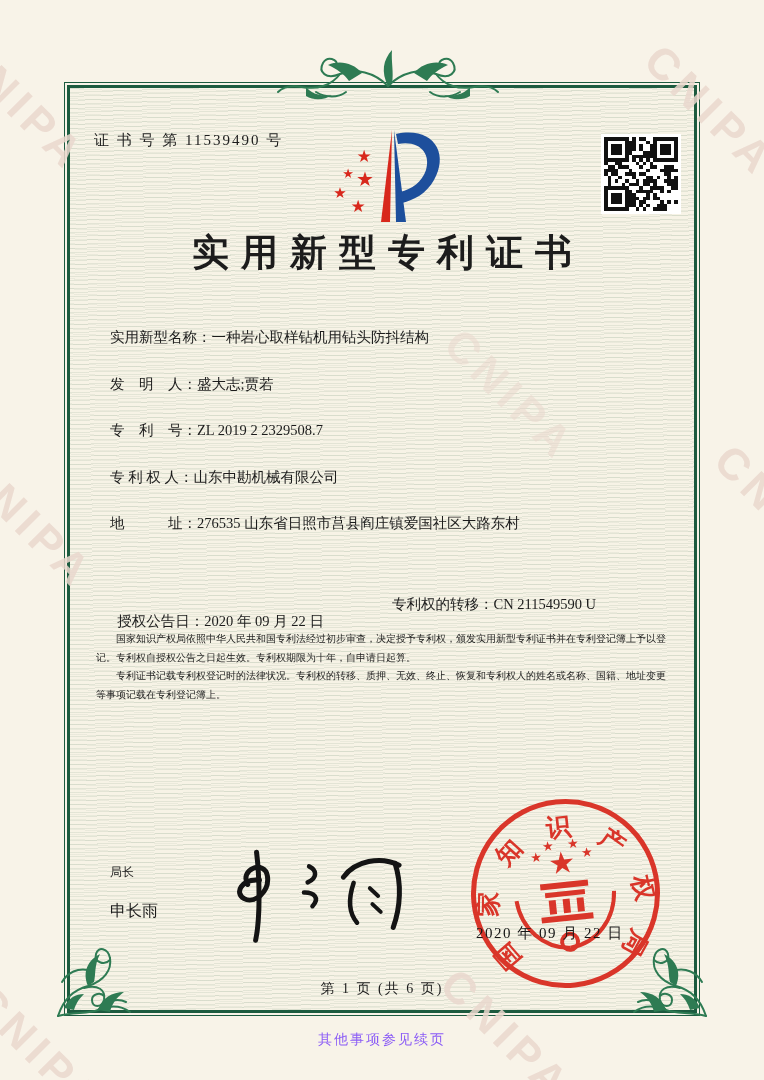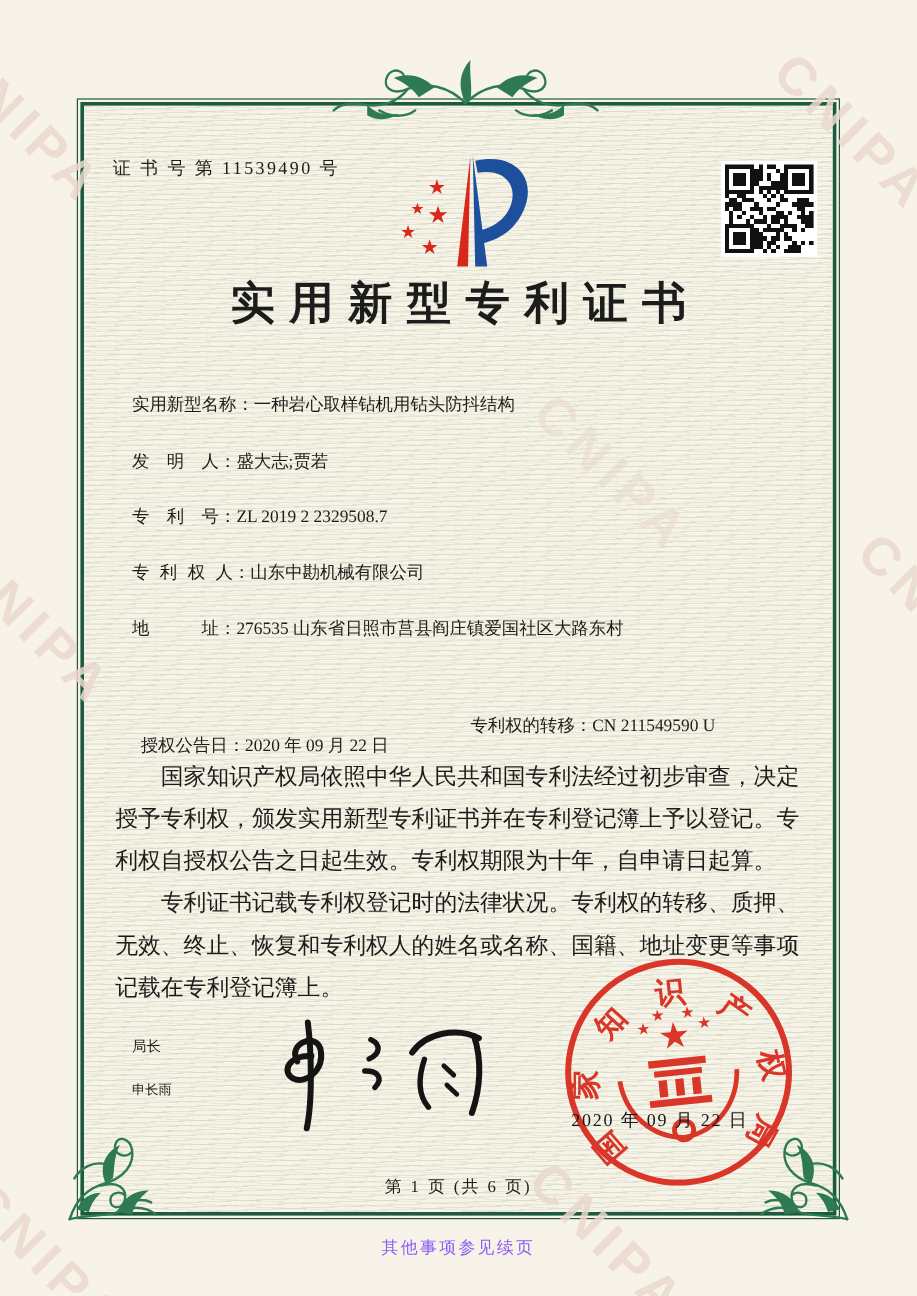--- a/index.html
+++ b/index.html
@@ -39,33 +39,33 @@
   .logo{position:absolute;left:328px;top:118px;z-index:3;}
   .qr{position:absolute;left:601px;top:134px;width:80px;height:80px;z-index:3;background:#fff;padding:3px;box-sizing:border-box;}
   .title{
     position:absolute;left:0;right:0;top:228px;z-index:3;
     text-align:center;font-size:37px;font-weight:bold;letter-spacing:12px;
     text-indent:12px;
   }
   
   .fields{position:absolute;left:110px;top:328px;width:540px;z-index:3;font-size:14.5px;}
   .frow{height:22px;margin-bottom:24.5px;white-space:pre;}
-  .flabel{display:inline-block;white-space:pre;font-family:Liberation Mono, monospace;}
+  .flabel{display:inline-block;white-space:pre;}
   .fvalue{white-space:pre;}
   .grant-row{position:absolute;left:110px;top:595px;width:560px;z-index:3;font-size:14.5px;white-space:pre;}
   .grant-no{position:absolute;left:282px;top:0;white-space:pre;}
   
   .body-text{
     position:absolute;left:96px;top:630px;width:570px;z-index:3;
-    font-size:19px;line-height:1.85;text-align:justify;
+    font-size:10px;line-height:1.85;text-align:justify;
   }
   .body-text p{margin:0;text-indent:2em;}
   
   .officer-title{position:absolute;left:110px;top:864px;z-index:3;font-family:"Liberation Sans",sans-serif;font-size:12px;}
-  .officer-name{position:absolute;left:110px;top:901px;z-index:3;font-family:"Liberation Sans",sans-serif;font-size:11px;}
+  .officer-name{position:absolute;left:110px;top:901px;z-index:3;font-family:"Liberation Sans",sans-serif;font-size:16px;}
   .signature{position:absolute;left:214px;top:838px;z-index:4;transform:rotate(-2deg);}
   
   .seal{position:absolute;left:468px;top:796px;width:195px;height:195px;z-index:4;transform:rotate(-6deg);opacity:.93;}
   .seal-char{font-size:25px;font-weight:bold;fill:#d8281c;font-family:"Liberation Serif",serif;text-anchor:middle;}
   .seal-date{
     position:absolute;left:476px;top:924px;z-index:5;
     font-size:15px;letter-spacing:1.5px;color:#161616;white-space:pre;
   }
   
   .page-no{position:absolute;left:0;right:0;top:980px;z-index:3;text-align:center;font-size:14px;letter-spacing:2px;}

